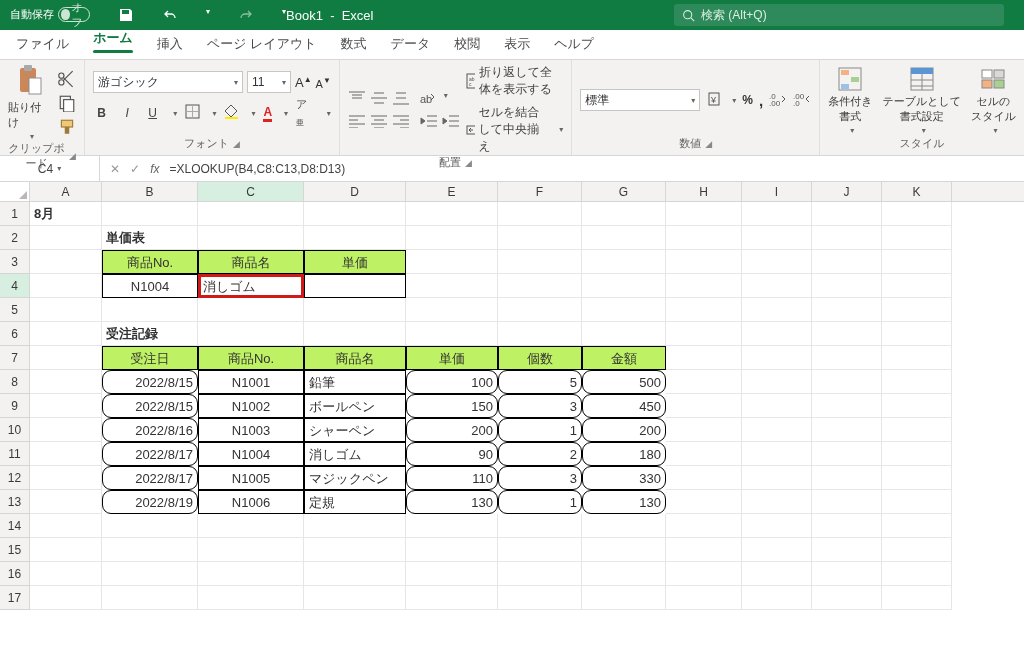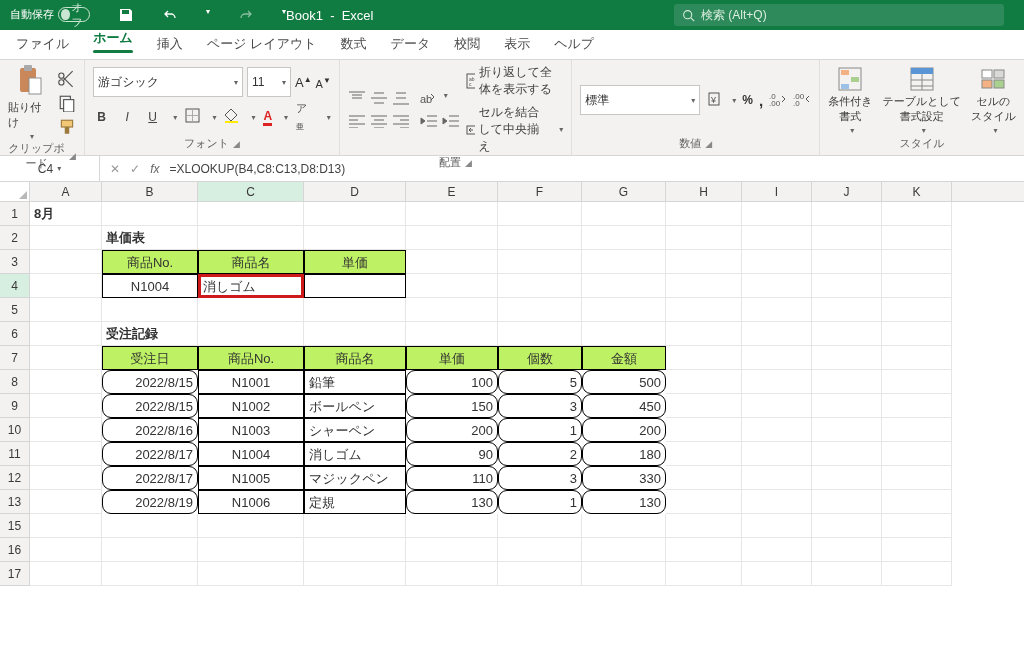--- a/index.html
+++ b/index.html
@@ -19,21 +19,21 @@
   .tab .ul { display:none; height:3px; background:#107C41; margin-top:3px; border-radius:2px; }
   .ribbon { height:96px; background:#f3f2f1; display:flex; border-bottom:1px solid #d6d6d6; }
   .rgrp { border-right:1px solid #e1dfdd; padding:4px 8px 0; display:flex; flex-direction:column; justify-content:space-between; }
   .rgrp-lbl { text-align:center; font-size:11px; color:#616161; padding-bottom:4px; display:flex; justify-content:center; gap:4px; align-items:center; }
   .dl-ico { font-size:9px; color:#888; }
   .rgrp-body { flex:1; display:flex; align-items:center; gap:6px; }
   .btn-col { display:flex; flex-direction:column; align-items:center; gap:2px; font-size:11px; color:#3a3a3a; }
   .rico { display:block; }
   .font-ctrls { display:flex; flex-direction:column; gap:4px; }
   .font-row1 { display:flex; align-items:center; gap:4px; }
-  .combo { height:30px; border:1px solid #c8c6c4; background:#fff; display:flex; align-items:center; padding:0 4px; font-size:12px; }
+  .combo { height:22px; border:1px solid #c8c6c4; background:#fff; display:flex; align-items:center; padding:0 4px; font-size:12px; }
   .caret { font-size:8px; color:#666; margin-left:4px; }
   .font-row2 { display:flex; gap:8px; align-items:center; color:#444; }
   .mini { width:18px; height:18px; display:flex; align-items:center; justify-content:center; }
   .align-grid { display:flex; flex-direction:column; gap:4px; }
   .align-row { display:flex; gap:4px; }
   .wrap-col { display:flex; flex-direction:column; gap:6px; font-size:12px; color:#414141; }
   .wrap-item { display:flex; align-items:center; gap:4px; }
   .num-row2 { display:flex; gap:6px; align-items:center; }
   .style-body { display:flex; gap:10px; }
   .namebox-row { height:26px; display:flex; align-items:center; border-bottom:1px solid #d6d6d6; background:#fff; }
@@ -531,20 +531,34 @@
         <div class="cell wD tcell">定規</div>
         <div class="cell wE tcell ar">130</div>
         <div class="cell wF tcell ar">1</div>
         <div class="cell wG tcell ar">130</div>
         <div class="cell wH"></div>
         <div class="cell wI"></div>
         <div class="cell wJ"></div>
         <div class="cell wK"></div>
       </div>
       <div class="rw">
+        <div class="rh">14</div>
+        <div class="cell wA"></div>
+        <div class="cell wB"></div>
+        <div class="cell wC"></div>
+        <div class="cell wD"></div>
+        <div class="cell wE"></div>
+        <div class="cell wF"></div>
+        <div class="cell wG"></div>
+        <div class="cell wH"></div>
+        <div class="cell wI"></div>
+        <div class="cell wJ"></div>
+        <div class="cell wK"></div>
+      </div>
+      <div class="rw">
         <div class="rh">15</div>
         <div class="cell wA"></div>
         <div class="cell wB"></div>
         <div class="cell wC"></div>
         <div class="cell wD"></div>
         <div class="cell wE"></div>
         <div class="cell wF"></div>
         <div class="cell wG"></div>
         <div class="cell wH"></div>
         <div class="cell wI"></div>

